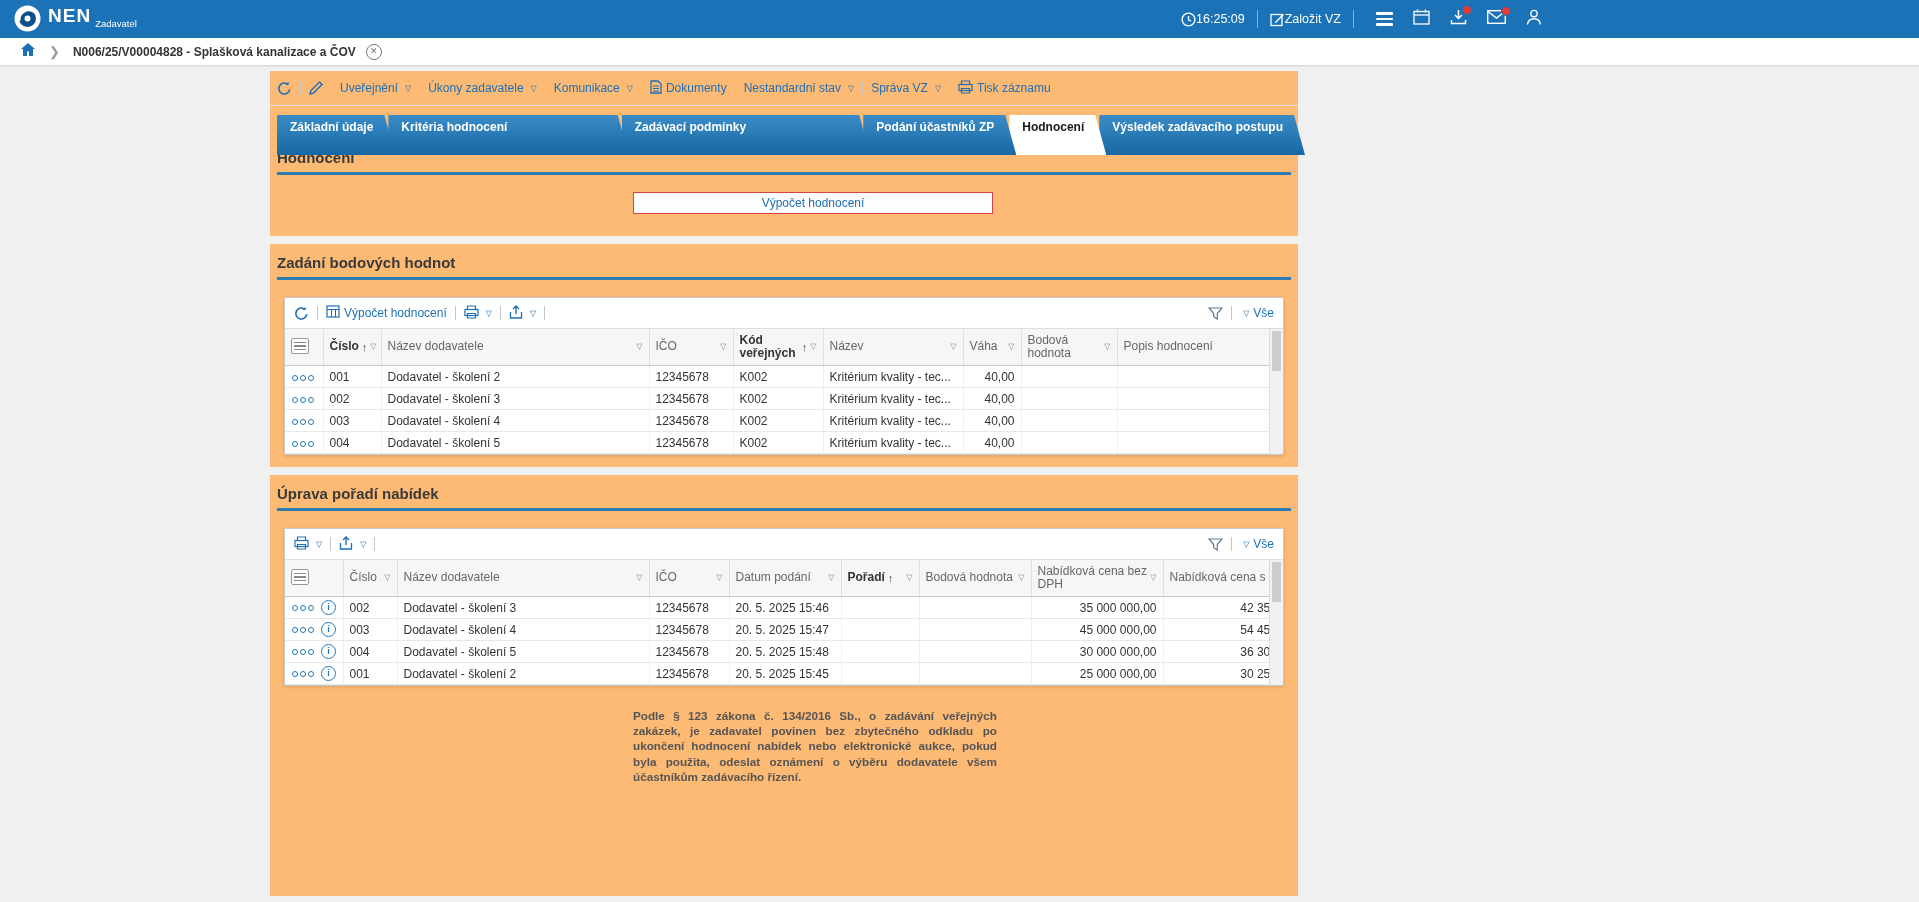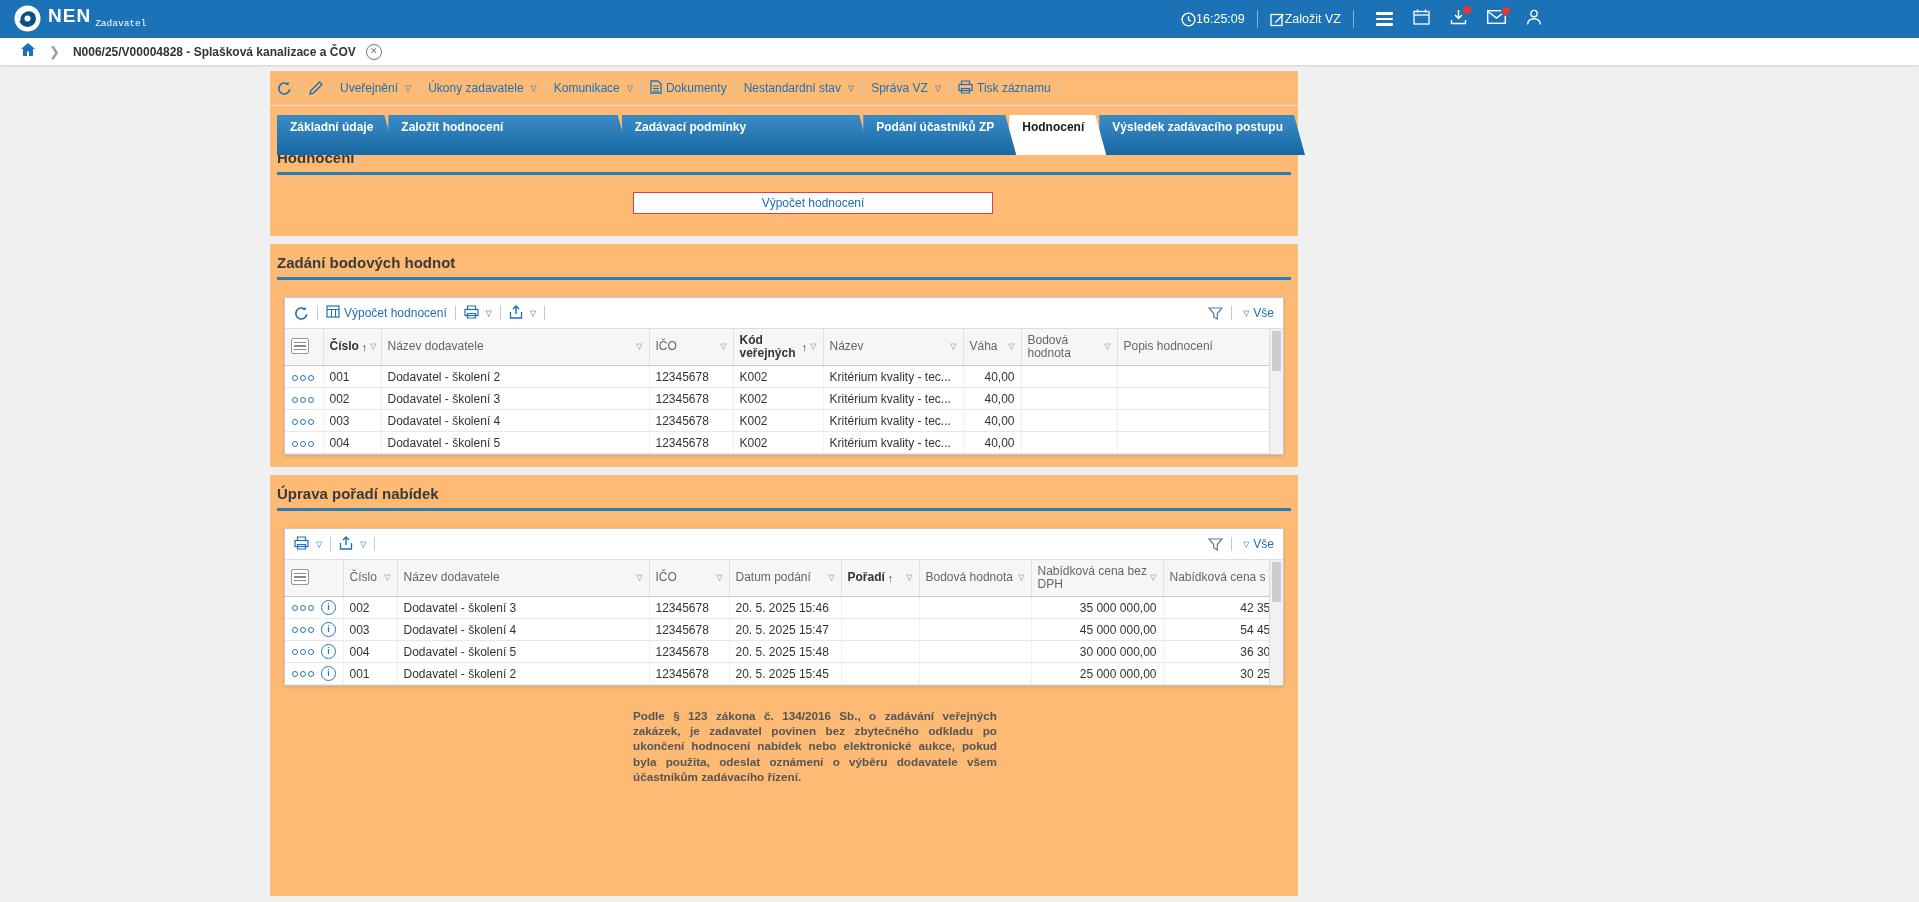--- a/index.html
+++ b/index.html
@@ -5,21 +5,21 @@
   html,body { margin:0; padding:0; }
   body { font-family:"Liberation Sans", sans-serif; background:#e9e9e9; }
   .screen { position:relative; width:1919px; height:902px; overflow:hidden; background:#f0f0f0; }
 
   
   .topbar { height:38px; background:#1b72b6; position:relative; }
   .topbar-inner { position:relative; width:1568px; height:38px; }
   .brand { position:absolute; left:14px; top:5px; display:flex; align-items:flex-start; cursor:pointer; }
   .logo-circle { width:27px; height:27px; margin-right:7px; }
   .brand-name { color:#fff; font-size:19px; font-weight:bold; letter-spacing:1px; line-height:22px; }
-  .brand-sub { color:#fff; font-size:9.5px; margin:13px 0 12px 4px;font-family:Liberation Mono, monospace; }
+  .brand-sub { color:#fff; font-size:9.5px; margin:13px 0 12px 4px; }
   .env-title { position:absolute; left:577px; top:10px; color:#fff; font-size:15.5px; font-weight:bold; letter-spacing:2px;margin-top:28px; }
   .topbar-right { position:absolute; right:16px; top:0; height:38px; display:flex; align-items:center; color:#fff; }
   .tb-item { display:flex; align-items:center; font-size:12.5px; }
   .tb-item svg { display:block; }
   .vsep { width:1px; height:18px; background:rgba(255,255,255,.45); margin:0 12px; }
   .create-vz { font-weight:normal; cursor:pointer; }
   .icon-btn { position:relative; margin:0 10px; cursor:pointer; display:flex; align-items:center; }
   .badge { position:absolute; top:-4px; right:-5px; width:8px; height:8px; border-radius:50%; background:#e53935; border:1px solid #1b72b6; }
   .hamb { display:flex; flex-direction:column; gap:3px; }
   .hamb i { display:block; width:17px; height:2.5px; background:#fff; border-radius:1px; }
@@ -233,21 +233,21 @@
                 <path d="M3.5 4.5V1h8v3.5M3.5 8.5h8V13h-8z" fill="none" stroke="#1d70b7" stroke-width="1.2"></path>
               </svg></span>
             <span>Tisk záznamu</span>
           </a>
         <span class="tsep"></span>
       </div>
       <div class="hdivider"></div>
 
       <div class="tabs">
         <span class="tab t0">Základní údaje</span>
-        <span class="tab t1">Založit hodnocení</span>
+        <span class="tab t1">Kritéria hodnocení</span>
         <span class="tab t2">Zadávací podmínky</span>
         <span class="tab t3">Podání účastníků ZP</span>
         <span class="tab t4 active">Hodnocení</span>
         <span class="tab t5">Výsledek zadávacího postupu</span>
       </div>
 
       <h2 class="sec-title">Hodnocení</h2>
       <div class="blue-line"></div>
       <div class="compute-wrap">
         <button class="compute-btn">Výpočet hodnocení</button>

